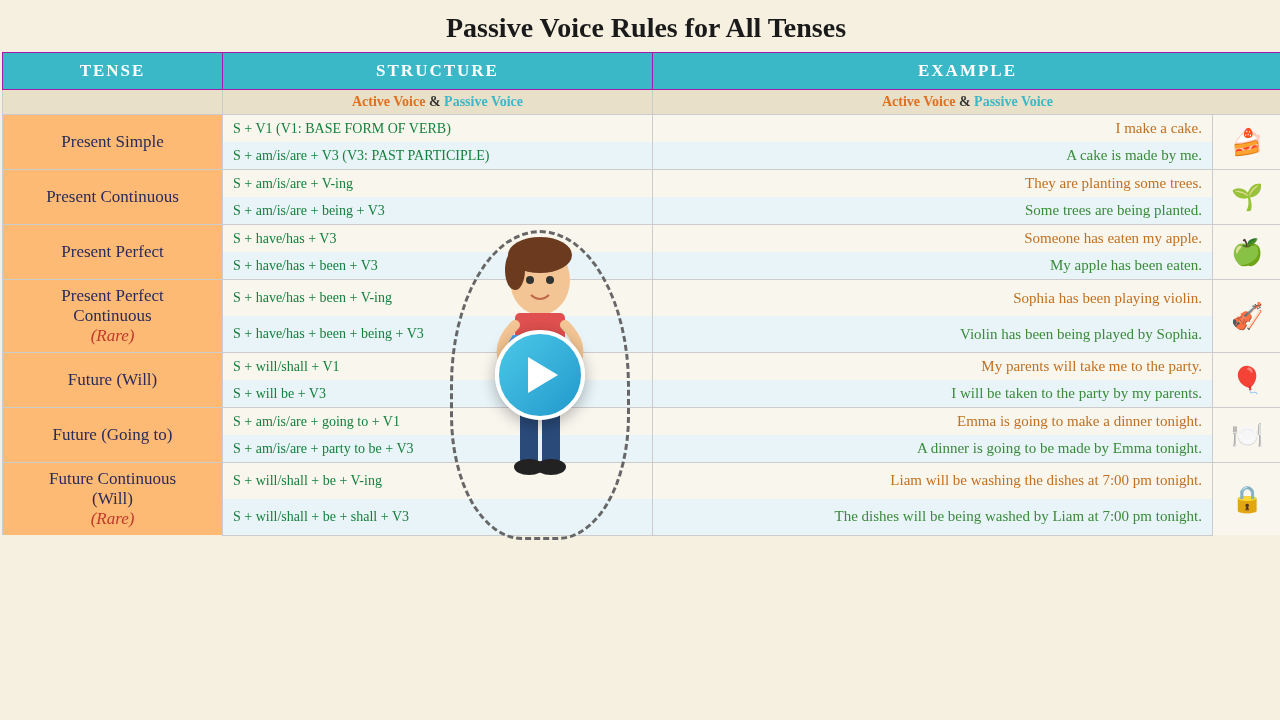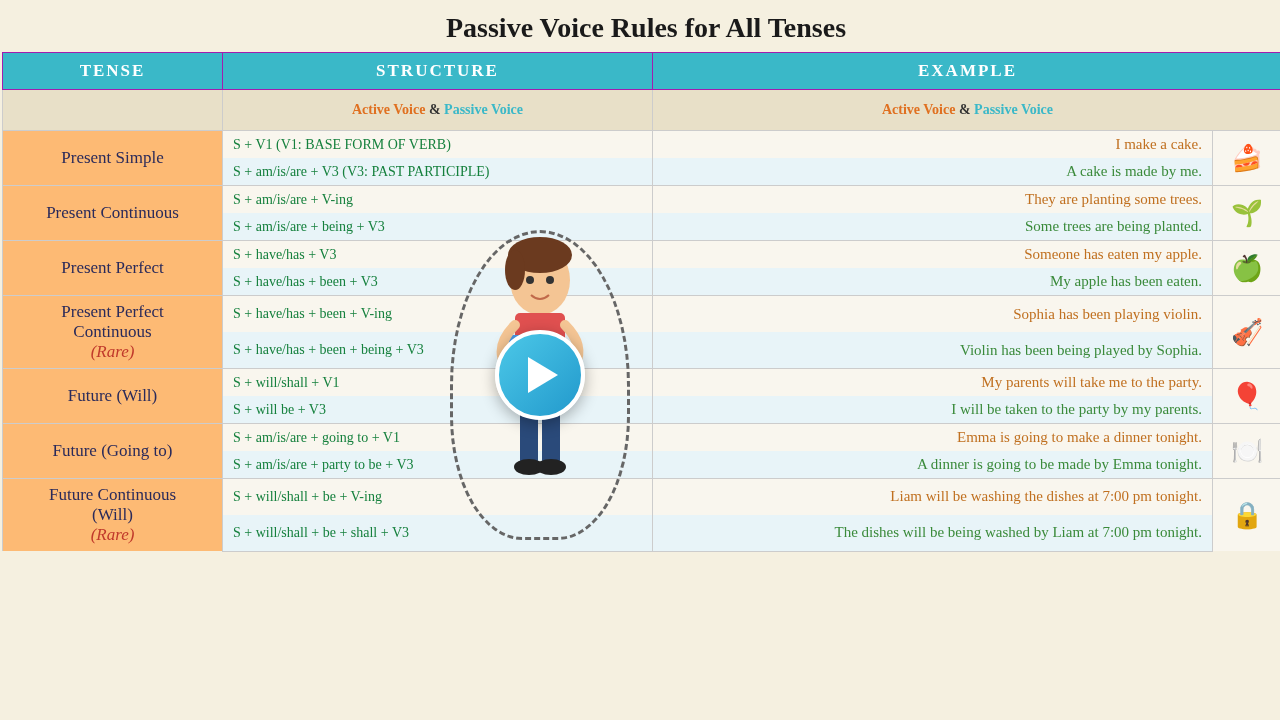--- a/index.html
+++ b/index.html
@@ -43,21 +43,21 @@
       font-size: 17px;
       font-weight: bold;
       letter-spacing: 2px;
       padding: 8px 10px;
       border: 1px solid #a21caf;
     }
 
     .header-row-sub th {
       background: #e8e0c8;
       font-size: 14px;
-      padding: 12px 10px;
+      padding: 4px 10px;
       border: 1px solid #ccc;
     }
 
     .active-voice { color: #e07020; font-weight: bold; }
     .passive-voice { color: #3ab8c8; font-weight: bold; }
     .ampersand { color: #333; }
 
     .tense-cell {
       font-family: Georgia, serif;
       font-size: 17px;

